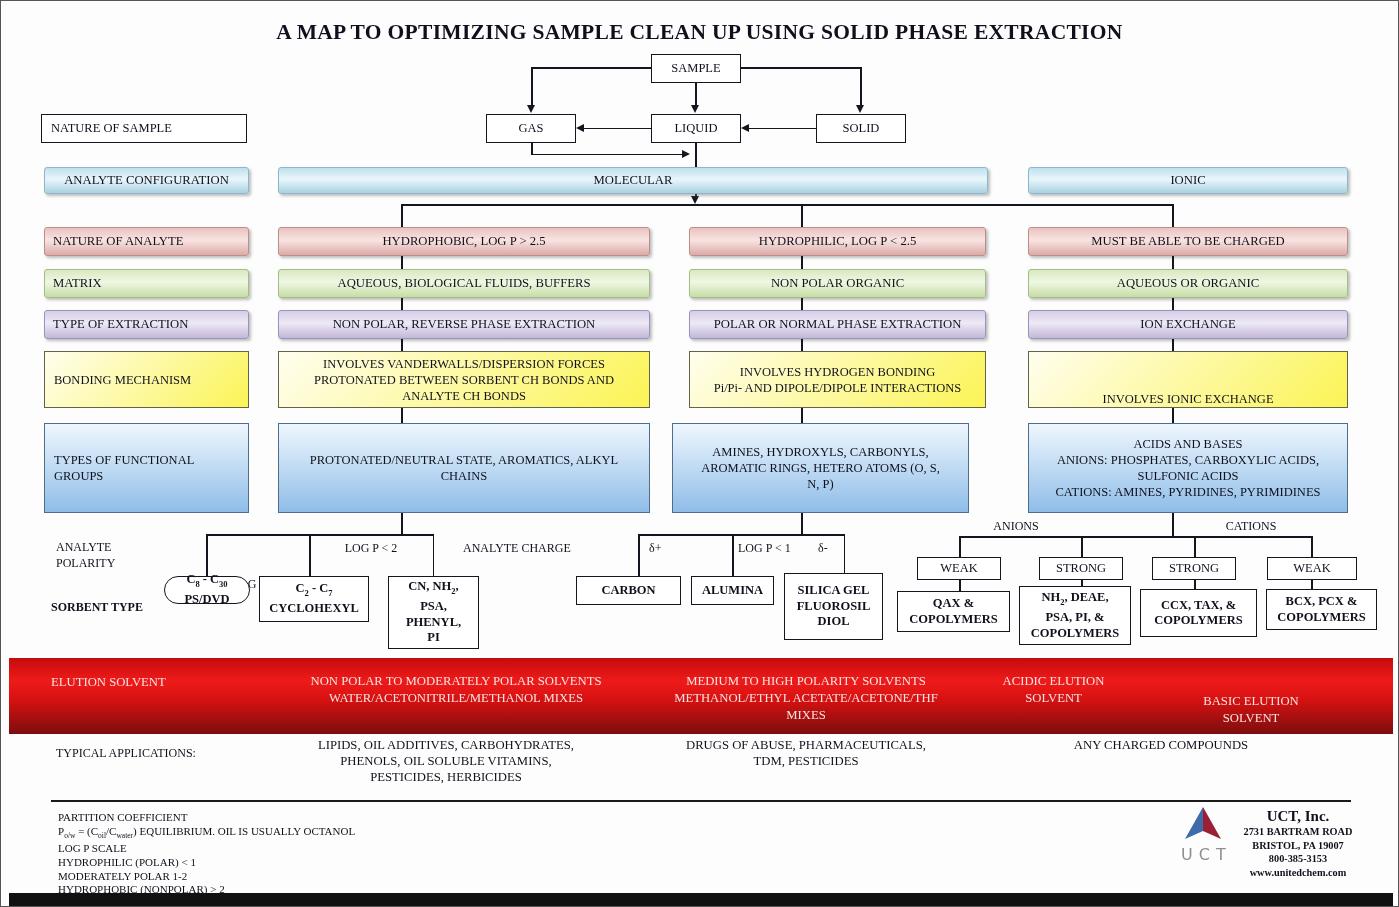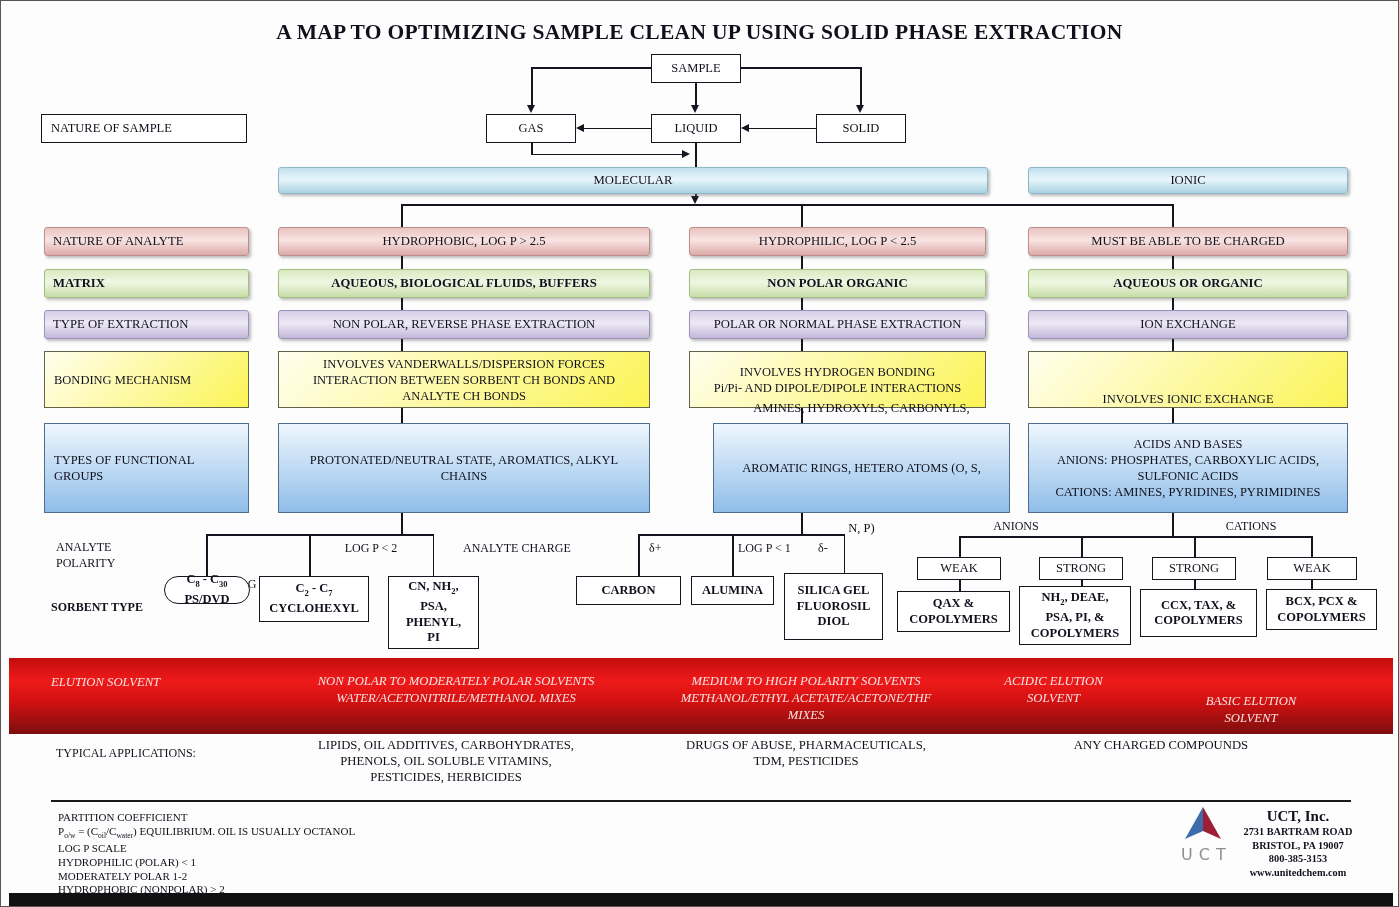--- a/index.html
+++ b/index.html
@@ -10,41 +10,41 @@
   .box{position:absolute;background:#fff;border:1.5px solid #15151f;display:flex;align-items:center;
     justify-content:center;text-align:center;font-size:12.5px;box-sizing:border-box;}
   .box.leftal{justify-content:flex-start;text-align:left;padding-left:9px;}
   .box.bold{font-weight:bold;}
   .box.multi{flex-direction:column;line-height:15.5px;}
   .bar{position:absolute;border-radius:3px;display:flex;align-items:center;justify-content:center;
     text-align:center;font-size:12.7px;box-shadow:2px 2px 3px rgba(110,110,110,.45);box-sizing:border-box;padding:0 8px;}
   .bar.leftal{justify-content:flex-start;text-align:left;}
   .blue{background:linear-gradient(180deg,#bfe0ee 0%,#e9f6fb 45%,#a9d2e2 100%);border:1px solid #8fb7c7;}
   .pink{background:linear-gradient(180deg,#eac2bf 0%,#f8e4e2 45%,#dcaaa7 100%);border:1px solid #bb8f8c;}
-  .green{background:linear-gradient(180deg,#d9e9c0 0%,#eff7e3 45%,#c6dda6 100%);border:1px solid #a3bd82;font-weight:bold;}
+  .green{background:linear-gradient(180deg,#d9e9c0 0%,#eff7e3 45%,#c6dda6 100%);border:1px solid #a3bd82;}
   .purple{background:linear-gradient(180deg,#d6cde6 0%,#ede9f5 45%,#c2b7d8 100%);border:1px solid #9d92bb;}
   .ybox{position:absolute;background:linear-gradient(135deg,#fffeee 0%,#fbf455 100%);border:1px solid #63634a;
     display:flex;flex-direction:column;align-items:center;justify-content:center;text-align:center;
     font-size:12.5px;line-height:16px;box-sizing:border-box;}
   .ybox.leftal{align-items:flex-start;text-align:left;padding-left:9px;}
   .fbox{position:absolute;background:linear-gradient(180deg,#eff7fe 0%,#8fbde8 100%);border:1px solid #4f6e8e;
     display:flex;flex-direction:column;align-items:center;justify-content:center;text-align:center;
     font-size:12.5px;line-height:16px;box-sizing:border-box;}
   .fbox.leftal{align-items:flex-start;text-align:left;padding-left:9px;}
   .hline{position:absolute;background:#15151f;height:1.5px;}
   .vline{position:absolute;background:#15151f;width:1.5px;}
   .arr-d{position:absolute;width:0;height:0;border-left:4.5px solid transparent;border-right:4.5px solid transparent;border-top:8px solid #15151f;}
   .arr-l{position:absolute;width:0;height:0;border-top:4.5px solid transparent;border-bottom:4.5px solid transparent;border-right:8px solid #15151f;}
   .arr-r{position:absolute;width:0;height:0;border-top:4.5px solid transparent;border-bottom:4.5px solid transparent;border-left:8px solid #15151f;}
   .lbl{position:absolute;font-size:12px;line-height:16px;}
   .lbl.center{text-align:center;}
   .lbl.bold{font-weight:bold;}
   .redband{position:absolute;left:8px;top:657px;width:1384px;height:76px;
     background:linear-gradient(180deg,#c30c0c 0%,#ef1a1a 30%,#d61111 55%,#7d0e0e 100%);}
-  .red-txt{position:absolute;color:#f8e4e4;font-size:12.7px;text-align:center;line-height:17px;font-style:italic;}
+  .red-txt{position:absolute;color:#f8e4e4;font-size:12.7px;text-align:center;line-height:17px;}
   .red-txt.leftal{text-align:left;}
   .apps{position:absolute;font-size:12.7px;text-align:center;line-height:16px;}
   .footer-text{position:absolute;left:57px;top:810px;font-size:11px;line-height:13.6px;}
   .footer-text sub{font-size:7.5px;}
   .rule{position:absolute;background:#1a1a1a;}
   .company{position:absolute;left:1230px;top:806px;width:134px;text-align:center;font-weight:bold;}
   .company .cname{font-size:15px;line-height:18px;}
   .company .cline{font-size:10.3px;line-height:13.5px;}
   .logo-letters{position:absolute;left:1180px;top:844px;font-family:"DejaVu Sans","Liberation Sans",sans-serif;
     color:#8f8f8f;font-size:16px;letter-spacing:6px;}
@@ -85,20 +85,23 @@
   <div class="arr-l" style="left:575px;top:123px;"></div>
   <div class="hline" style="left:582px;top:126.5px;width:68px;"></div>
   <div class="arr-l" style="left:740px;top:123px;"></div>
   <div class="hline" style="left:747px;top:126.5px;width:68px;"></div>
   <div class="vline" style="left:530px;top:142px;height:12px;"></div>
   <div class="hline" style="left:530px;top:152.5px;width:152px;"></div>
   <div class="arr-r" style="left:681px;top:148.5px;"></div>
   <div class="vline" style="left:694px;top:142px;height:54px;"></div>
   <div class="arr-d" style="left:690px;top:195px;"></div>
 
+  <div class="bar blue" style="left:43px;top:166px;width:205px;height:27px;">
+      <span>ANALYTE CONFIGURATION</span>
+    </div>
   <div class="bar blue" style="left:277px;top:166px;width:710px;height:27px;">
       <span>MOLECULAR</span>
     </div>
   <div class="bar blue" style="left:1027px;top:166px;width:320px;height:27px;">
       <span>IONIC</span>
     </div>
 
   <div class="hline" style="left:400px;top:203px;width:772px;"></div>
   <div class="vline" style="left:400px;top:203px;height:23px;"></div>
   <div class="vline" style="left:800px;top:203px;height:23px;"></div>
@@ -153,21 +156,21 @@
 
   <div class="vline" style="left:400px;top:338px;height:12px;"></div>
   <div class="vline" style="left:800px;top:338px;height:12px;"></div>
   <div class="vline" style="left:1171px;top:338px;height:12px;"></div>
 
   <div class="ybox leftal" style="left:43px;top:350px;width:205px;height:57px;">
       <div>BONDING MECHANISM</div>
     </div>
   <div class="ybox" style="left:277px;top:350px;width:372px;height:57px;">
     <div>INVOLVES VANDERWALLS/DISPERSION FORCES</div>
-    <div>INTERACTION BETWEEN SORBENT CH BONDS AND</div>
+    <div>PROTONATED BETWEEN SORBENT CH BONDS AND</div>
     <div>ANALYTE CH BONDS</div>
   </div>
   <div class="ybox" style="left:688px;top:350px;width:297px;height:57px;">
     <div>INVOLVES HYDROGEN BONDING</div>
     <div>Pi/Pi- AND DIPOLE/DIPOLE INTERACTIONS</div>
   </div>
   <div class="ybox" style="left:1027px;top:350px;width:320px;height:57px;justify-content:flex-end;">
     <div>INVOLVES IONIC EXCHANGE</div>
   </div>
 
@@ -176,21 +179,21 @@
   <div class="vline" style="left:1171px;top:407px;height:15px;"></div>
 
   <div class="fbox leftal" style="left:43px;top:422px;width:205px;height:90px;">
     <div>TYPES OF FUNCTIONAL</div>
     <div>GROUPS</div>
   </div>
   <div class="fbox" style="left:277px;top:422px;width:372px;height:90px;">
     <div>PROTONATED/NEUTRAL STATE, AROMATICS, ALKYL</div>
     <div>CHAINS</div>
   </div>
-  <div class="fbox" style="left:712px;top:422px;width:297px;height:90px;gap:44px;">
+  <div class="fbox" style="left:671px;top:422px;width:297px;height:90px;">
     <div>AMINES, HYDROXYLS, CARBONYLS,</div>
     <div>AROMATIC RINGS, HETERO ATOMS (O, S,</div>
     <div>N, P)</div>
   </div>
   <div class="fbox" style="left:1027px;top:422px;width:320px;height:90px;">
     <div>ACIDS AND BASES</div>
     <div>ANIONS: PHOSPHATES, CARBOXYLIC ACIDS,</div>
     <div>SULFONIC ACIDS</div>
     <div>CATIONS: AMINES, PYRIDINES, PYRIMIDINES</div>
   </div>

